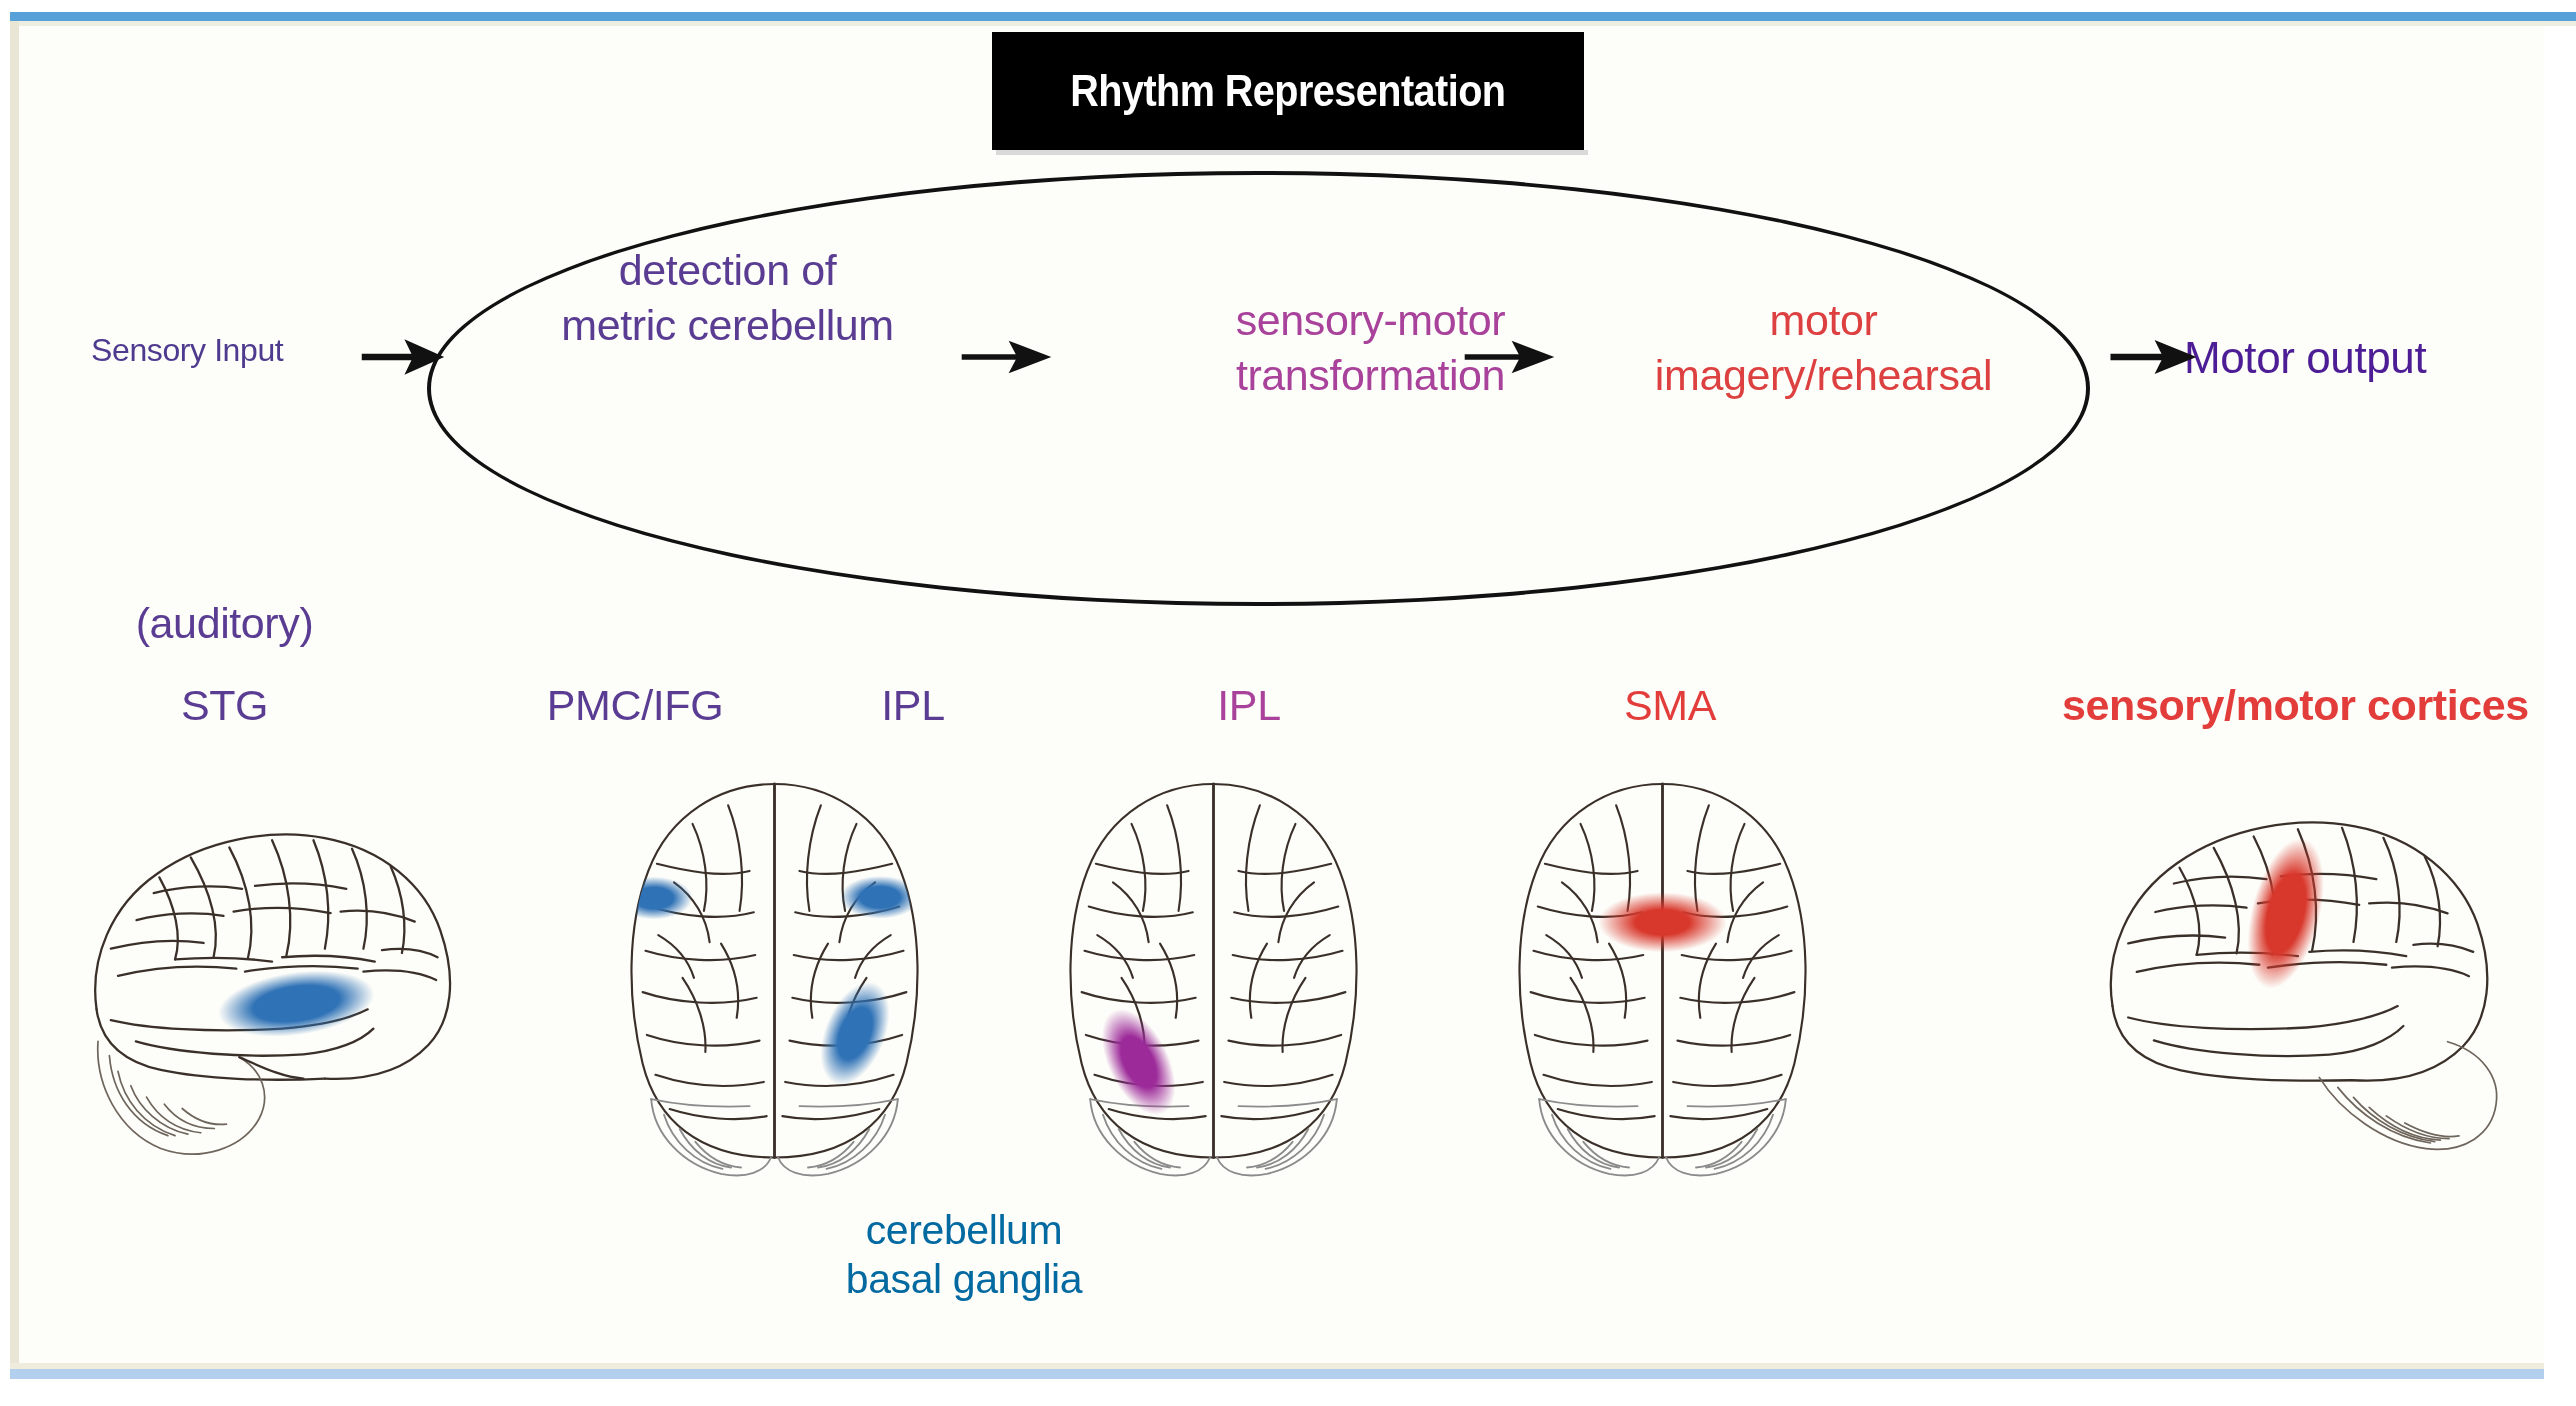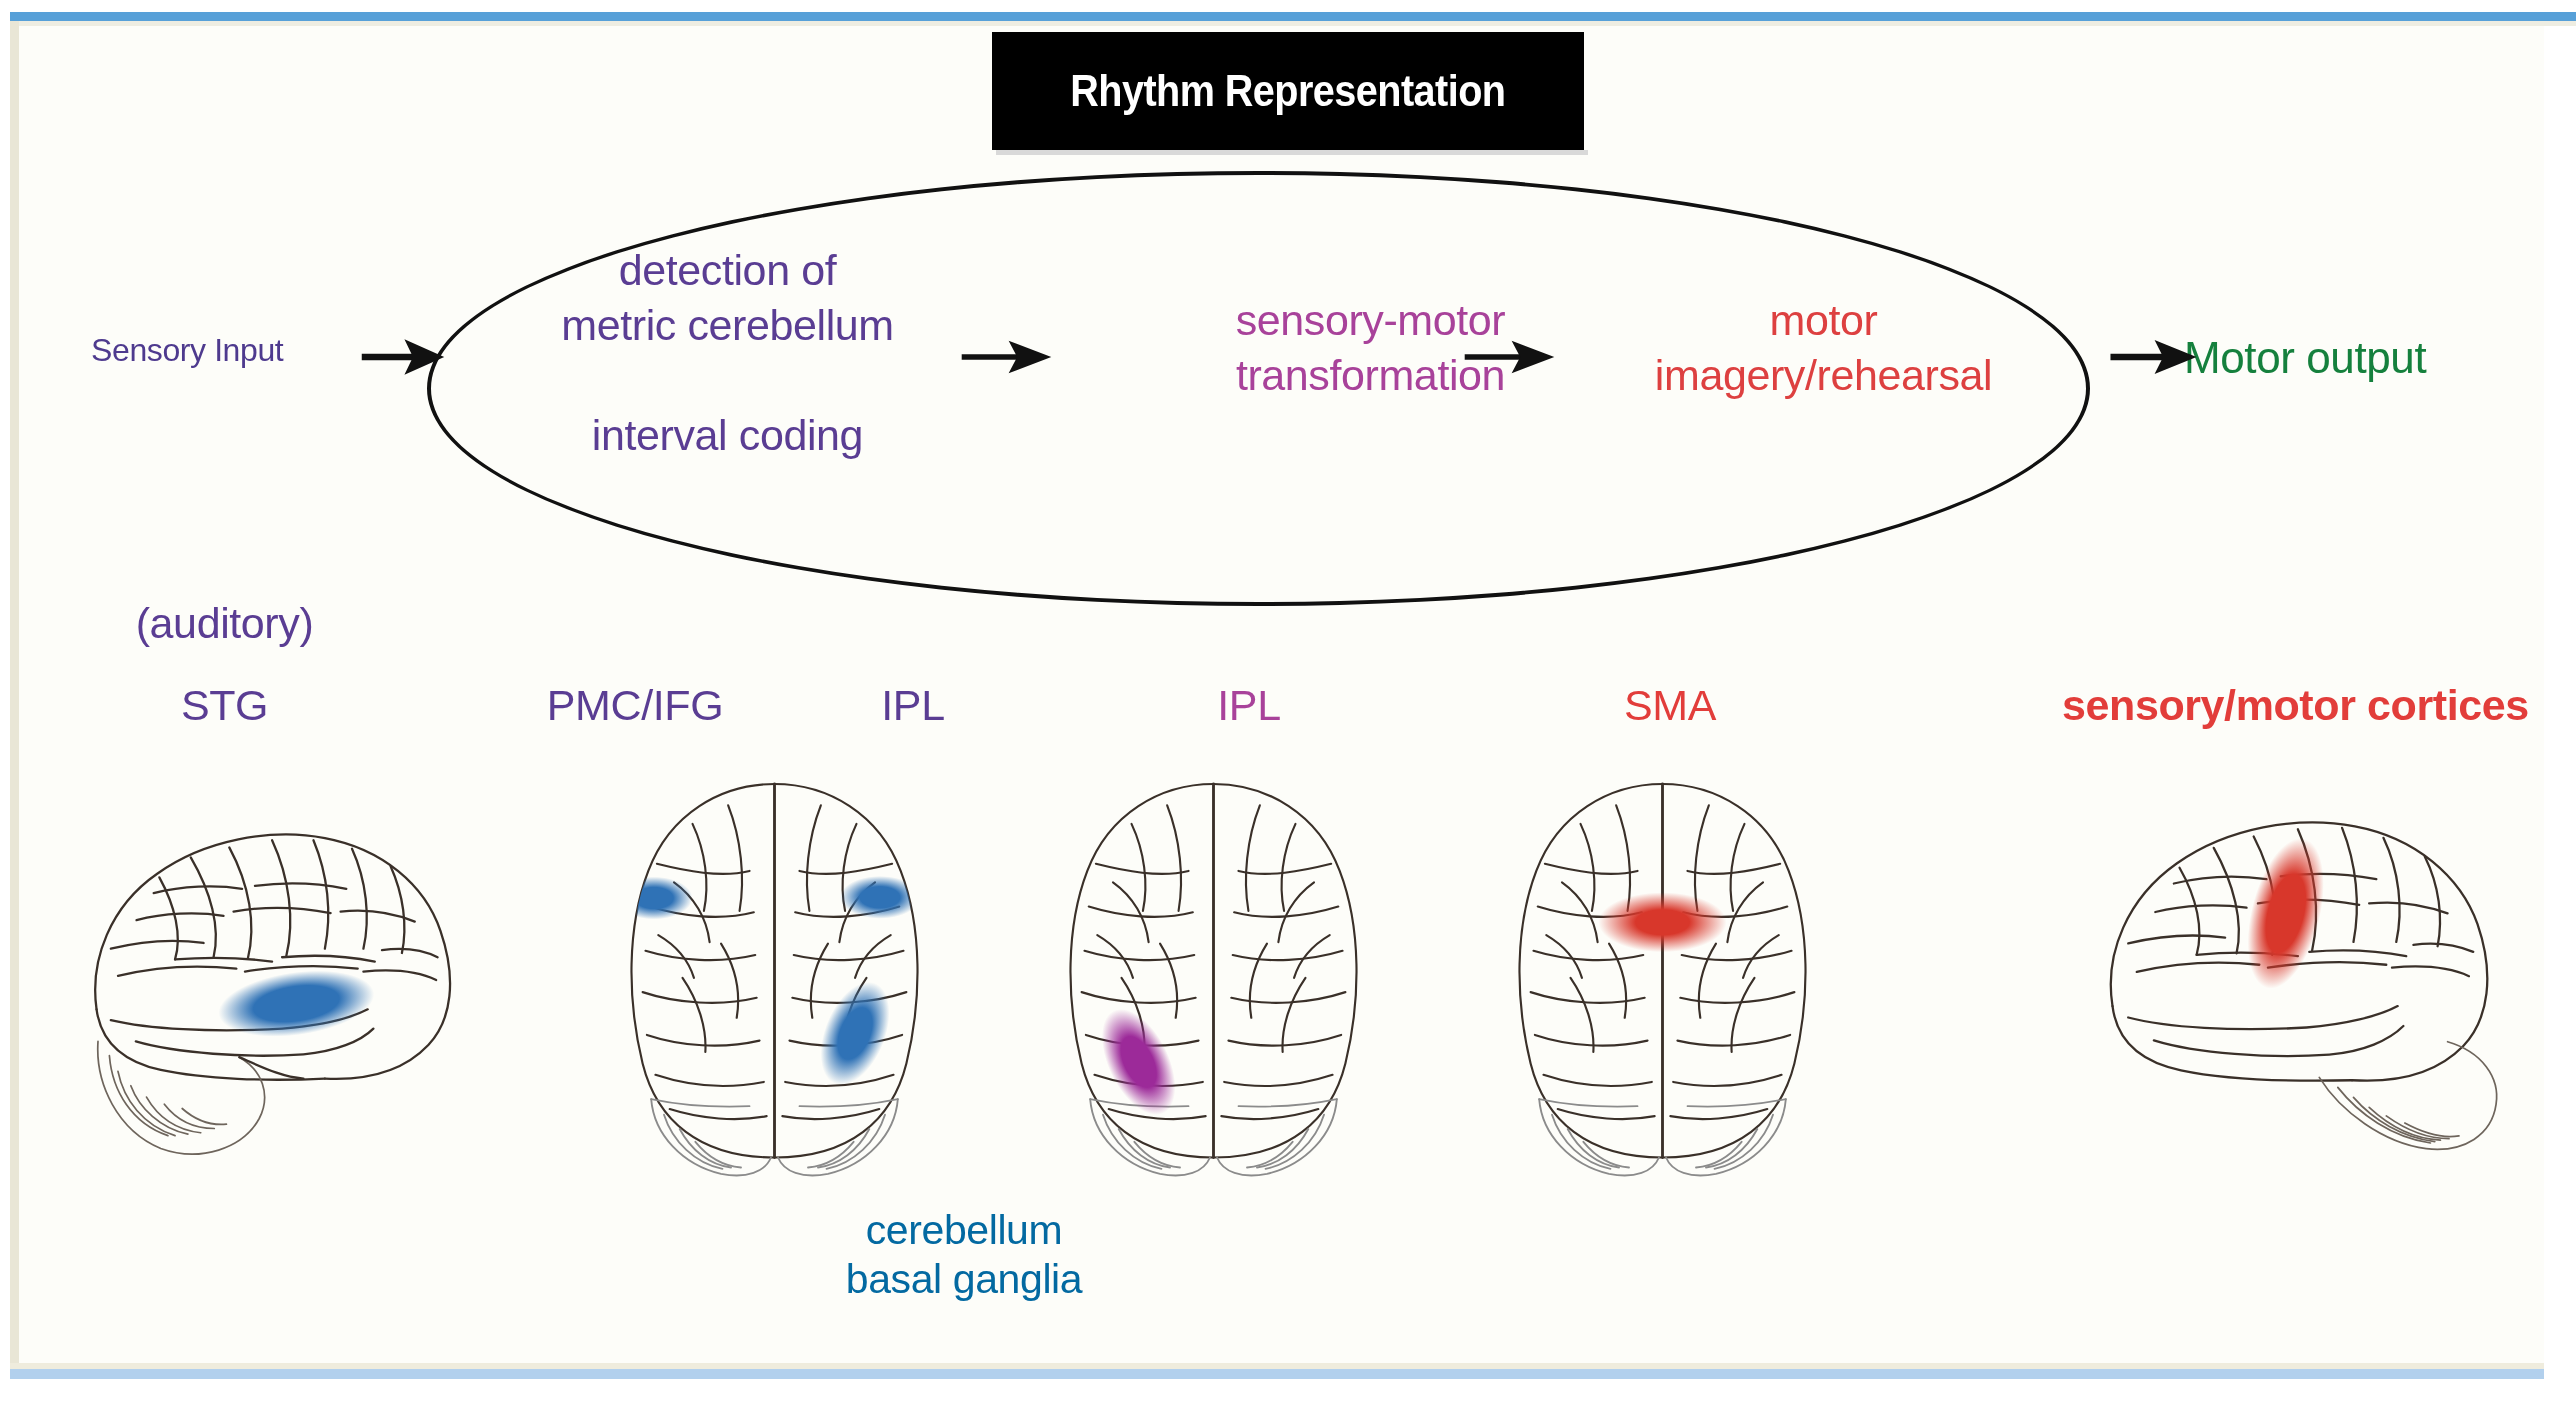--- a/index.html
+++ b/index.html
@@ -97,21 +97,21 @@
     text-align: center;
     font-size: 43px;
     color: #dd4040;
     line-height: 1.28;
   }
   #motor-output {
     left: 2184px; top: 332px;
     width: 385px;
     text-align: left;
     font-size: 44px;
-    color: #15803d;
+    color: #4c1d95;
   }
 
   
   #ellipse {
     position: absolute;
     left: 427px; top: 171px;
     width: 1663px; height: 435px;
     border: 4.3px solid #111111;
     border-radius: 50%;
     box-sizing: border-box;
@@ -201,21 +201,20 @@
     <span id="title-text">Rhythm Representation</span>
   </div>
 
   <div class="flowtext" id="sensory-input">Sensory Input</div>
   <div class="flowtext" id="motor-output">Motor output</div>
 
   <div class="flowtext" id="ellipse-text-1">
     <span>detection of</span><br>
     <span>metric cerebellum</span>
   </div>
-  <div class="flowtext" id="ellipse-text-2">interval coding</div>
 
   <div class="flowtext" id="ellipse-text-3">
     <span>sensory-motor</span><br>
     <span>transformation</span>
   </div>
 
   <div class="flowtext" id="ellipse-text-4">
     <span>motor</span><br>
     <span>imagery/rehearsal</span>
   </div>

